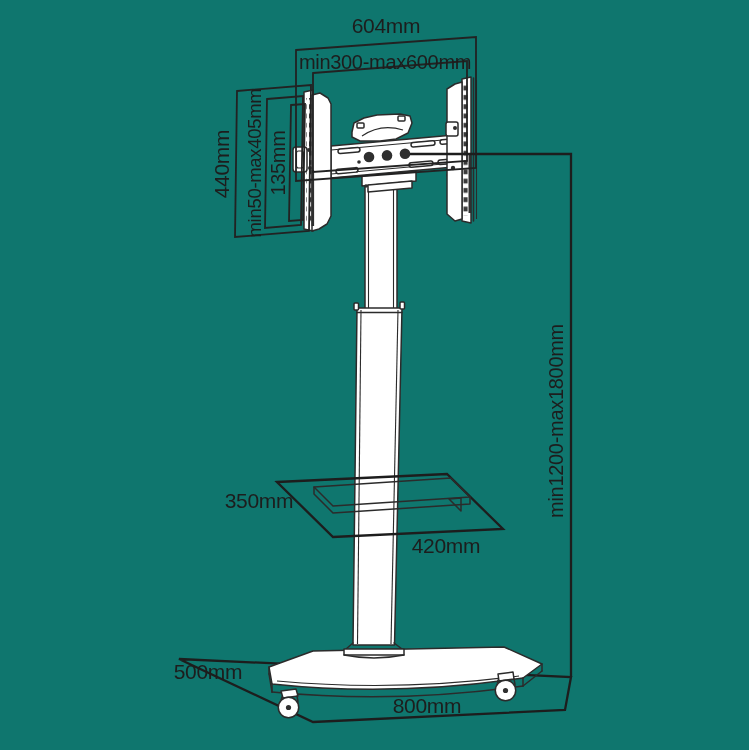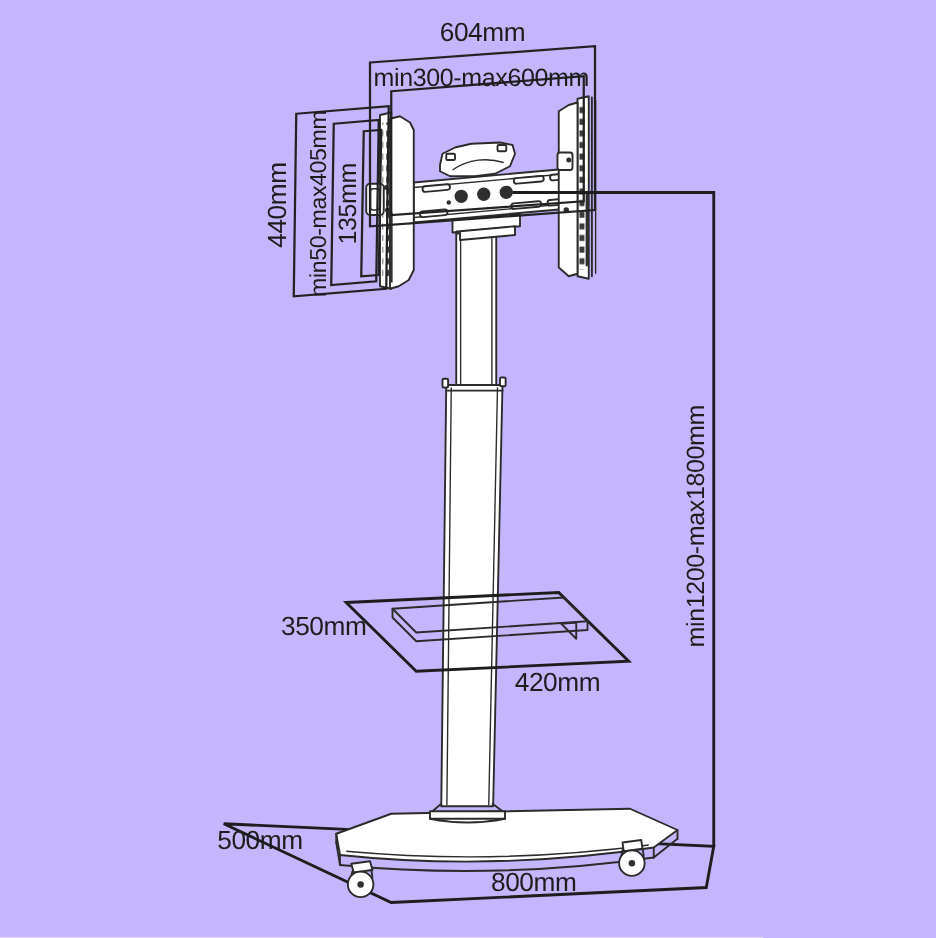--- a/index.html
+++ b/index.html
@@ -1,16 +1,16 @@
 <!DOCTYPE html>
 <html><head>
 <meta charset="utf-8">
 <style>
   html,body{margin:0;padding:0;background:#fff;}
-  .stage{position:relative;width:749px;height:750px;background:#c4b5fd;overflow:hidden;
+  .stage{position:relative;width:749px;height:750px;background:#0f766e;overflow:hidden;
          font-family:"Liberation Sans", sans-serif;}
   svg{display:block;}
   .part{fill:#ffffff;stroke:#2b2b2b;stroke-width:1.5;stroke-linejoin:round;stroke-linecap:round;}
   .ln{fill:none;stroke:#2b2b2b;stroke-width:1.5;stroke-linejoin:round;stroke-linecap:round;}
   .thin{fill:none;stroke:#2b2b2b;stroke-width:1.1;}
   .dim{fill:none;stroke:#222222;stroke-width:1.8;stroke-linejoin:miter;}
   .dimbold{fill:none;stroke:#1d1d1d;stroke-width:2.3;stroke-linejoin:miter;}
   .dark{fill:#2f2f2f;stroke:none;}
   .dim-label{font-size:21px;fill:#1d1d1d;letter-spacing:-0.3px;}
   .sz20{font-size:20px;} .sz18{font-size:18.5px;}

